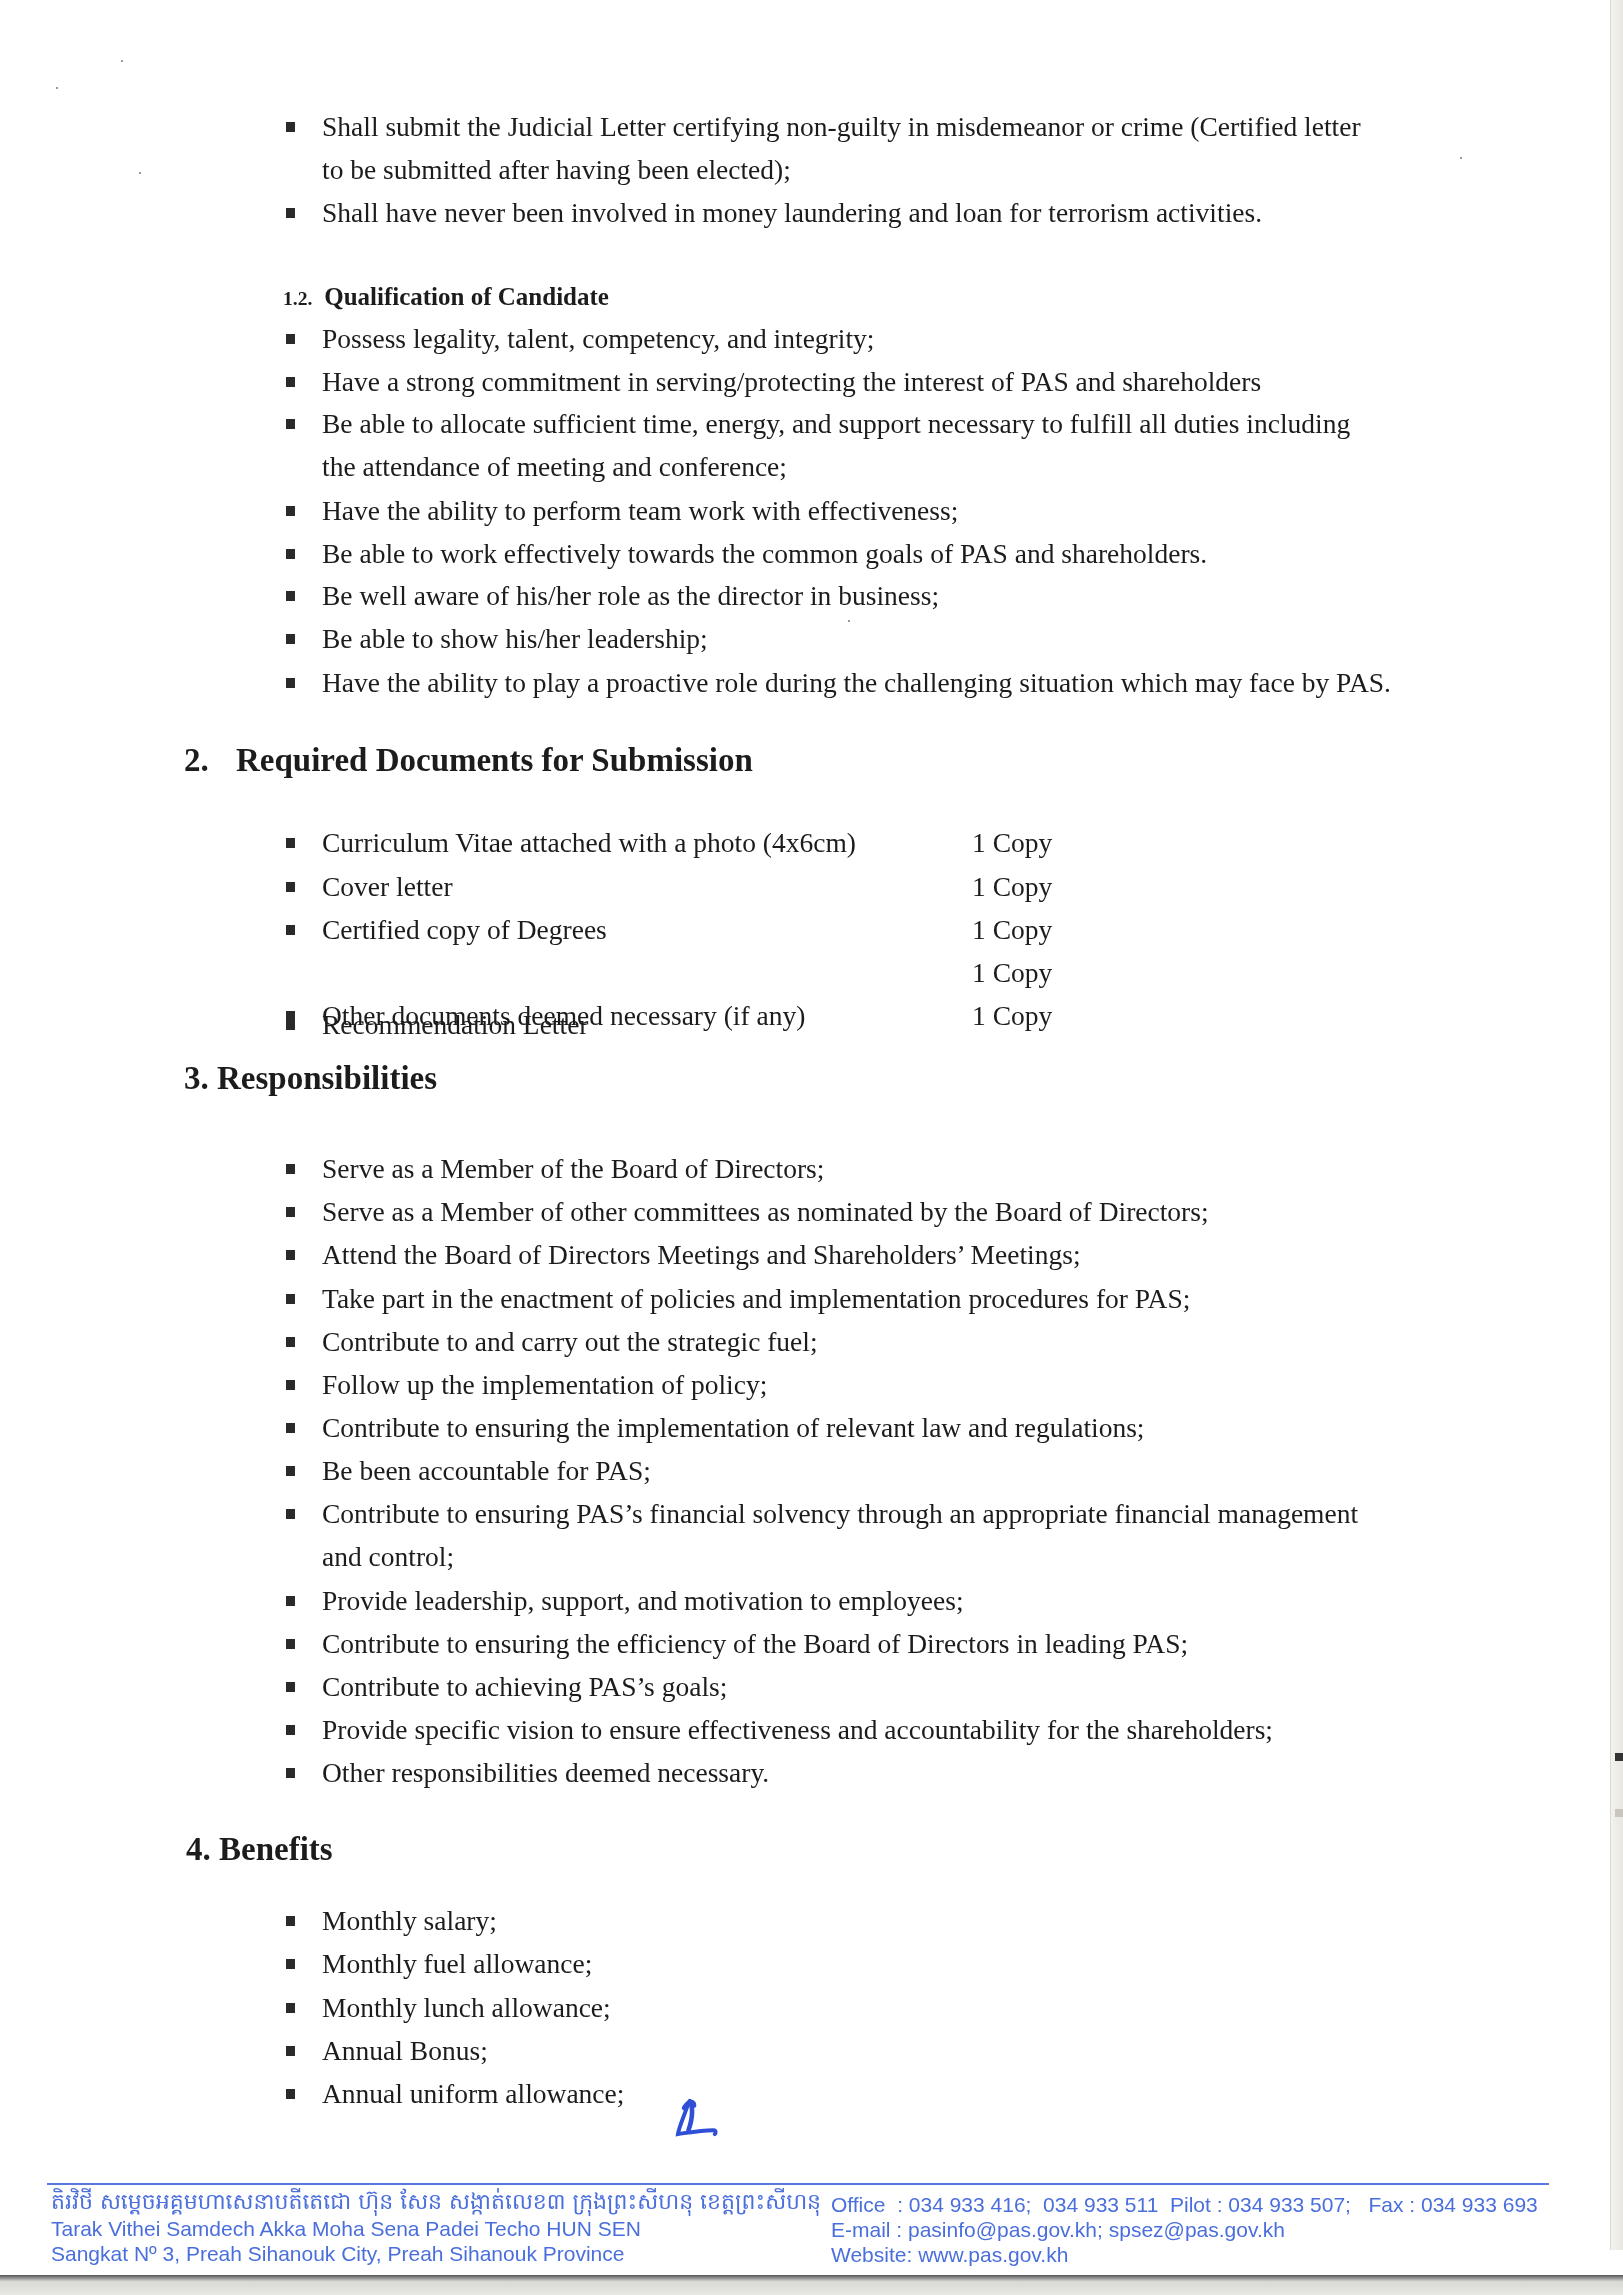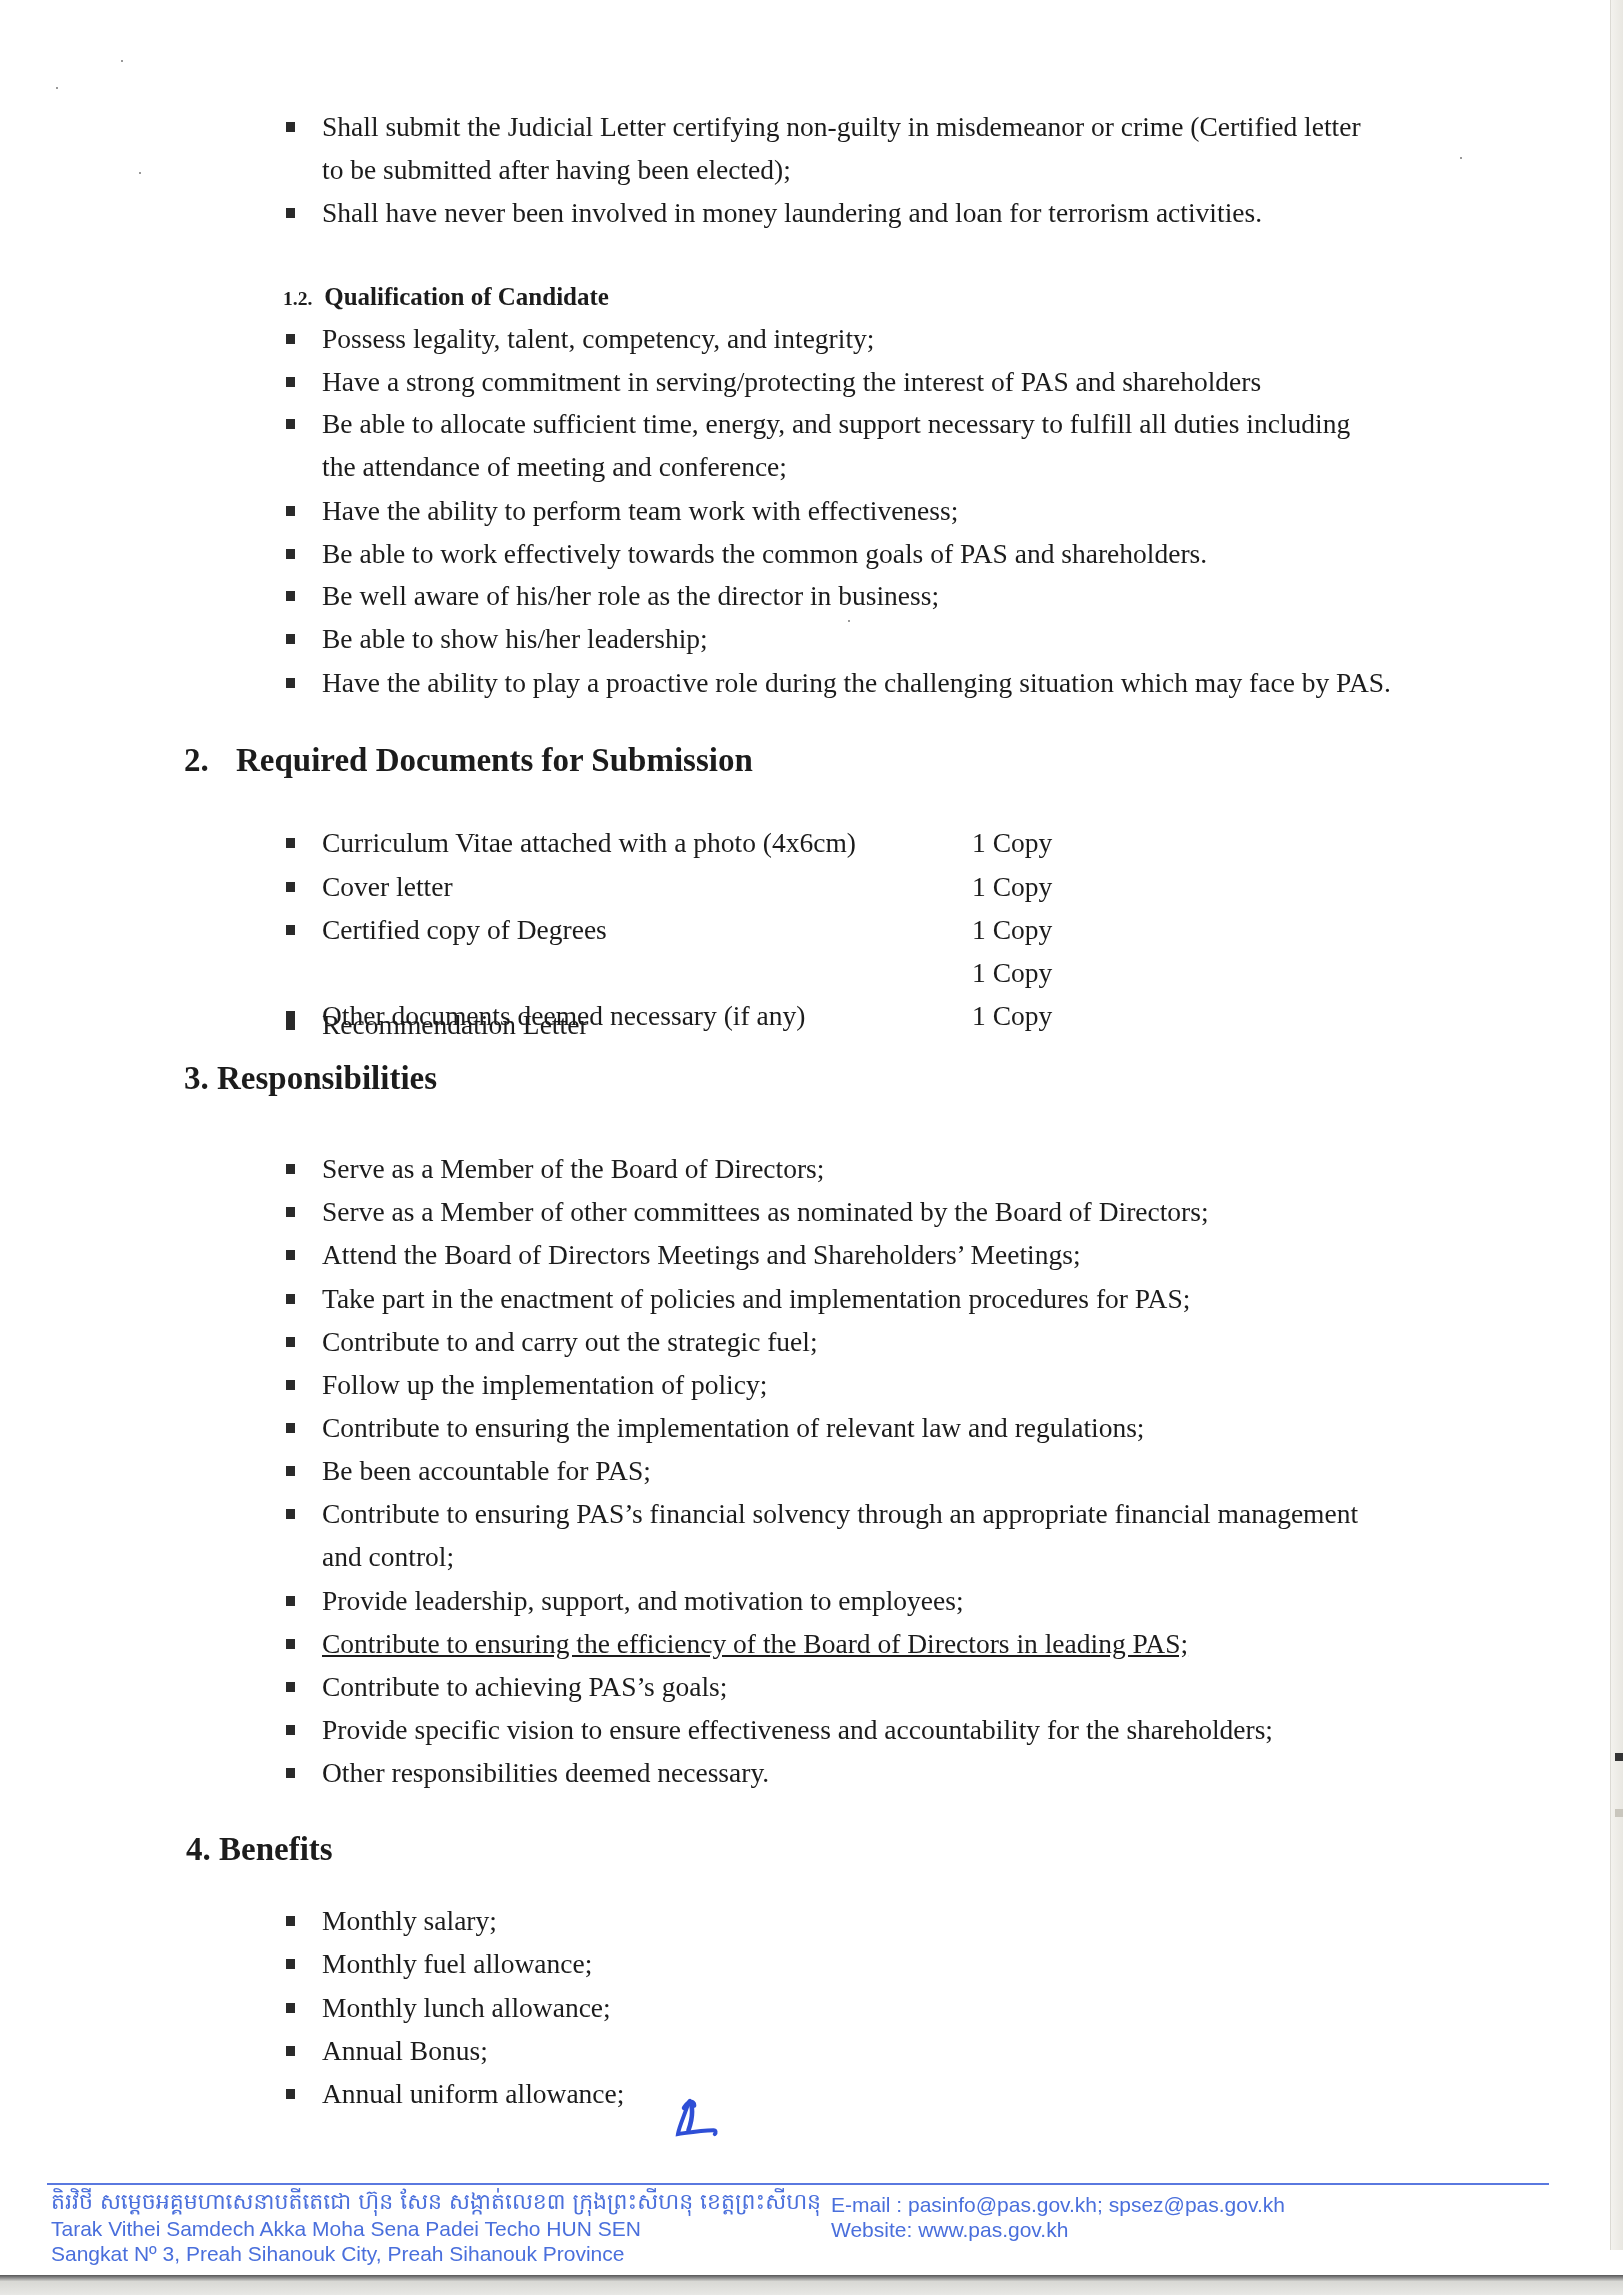--- a/index.html
+++ b/index.html
@@ -206,21 +206,21 @@
       </div>
     <div class="item" style="top:1492px;">
         <span class="bullet"></span>
         <span class="cont">Contribute to ensuring PAS’s financial solvency through an appropriate financial management</span>
         <span class="cont">and control;</span>
       </div>
     <div class="item" style="top:1579px;">
         <span class="bullet"></span>
         <span class="cont">Provide leadership, support, and motivation to employees;</span>
       </div>
-    <div class="item" style="top:1622px;text-decoration:underline;">
+    <div class="item" style="top:1622px;">
         <span class="bullet"></span>
         <span class="cont">Contribute to ensuring the efficiency of the Board of Directors in leading PAS;</span>
       </div>
     <div class="item" style="top:1665px;">
         <span class="bullet"></span>
         <span class="cont">Contribute to achieving PAS’s goals;</span>
       </div>
     <div class="item" style="top:1708px;">
         <span class="bullet"></span>
         <span class="cont">Provide specific vision to ensure effectiveness and accountability for the shareholders;</span>
@@ -261,19 +261,20 @@
     <path d="M16 18 C 22 8, 30 8, 30 14" fill="none" stroke="#2f4fd6" stroke-width="8" stroke-linecap="round"></path>
   </svg>
 
   <div class="footer-line"></div>
   <div class="footer-left">
     <div class="khmer">តិរវិថី សម្តេចអគ្គមហាសេនាបតីតេជោ ហ៊ុន សែន សង្កាត់លេខ៣ ក្រុងព្រះសីហនុ ខេត្តព្រះសីហនុ</div>
     <div>Tarak Vithei Samdech Akka Moha Sena Padei Techo HUN SEN</div>
     <div>Sangkat Nº 3, Preah Sihanouk City, Preah Sihanouk Province</div>
   </div>
   <div class="footer-right">
+    <div style="white-space:pre;">Office  : 034 933 416;  034 933 511  Pilot : 034 933 507;   Fax : 034 933 693</div>
     <div>E-mail : pasinfo@pas.gov.kh; spsez@pas.gov.kh</div>
     <div>Website: www.pas.gov.kh</div>
   </div>
 </div>
 
 <div class="bottom-shadow"></div>
 
 
 </body></html>

